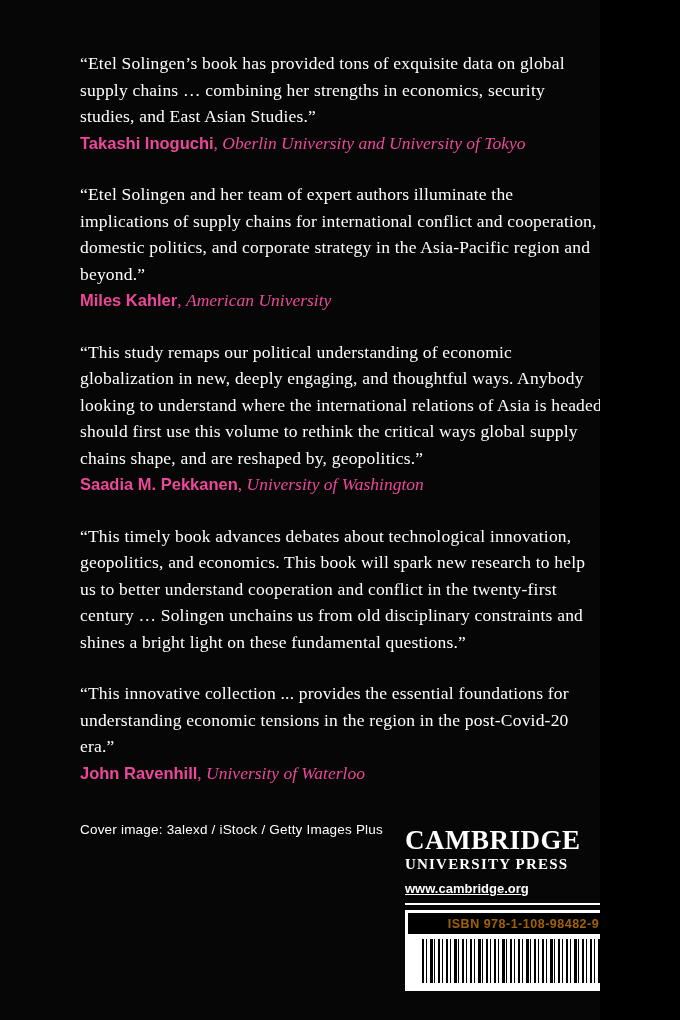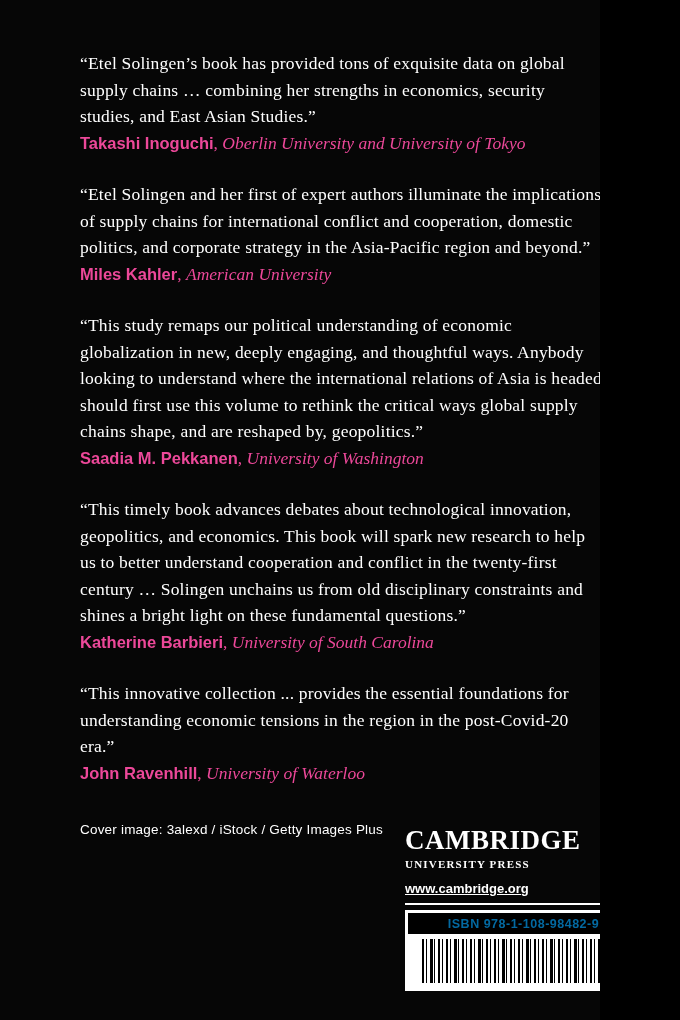--- a/index.html
+++ b/index.html
@@ -65,21 +65,21 @@
     font-family: "Liberation Serif", serif;
     font-weight: 700;
     font-size: 27px;
     letter-spacing: 0.5px;
     line-height: 28px;
     color: #ffffff;
   }
   .publisher-sub {
     font-family: "Liberation Serif", serif;
     font-weight: 700;
-    font-size: 11px;
+    font-size: 15px;
     letter-spacing: 1.2px;
     line-height: 19px;
     margin-top: 1px;
     color: #ffffff;
   }
   .publisher-url {
     font-family: "Liberation Sans", sans-serif;
     font-weight: 700;
     font-size: 13px;
     margin-top: 7px;
@@ -91,21 +91,21 @@
     border-top: 2.5px solid #ffffff;
     margin: 7px 0 0 0;
   }
   .barcode-box {
     margin-top: 5px;
     background: #ffffff;
     padding: 3px;
   }
   .isbn-band {
     background: #000000;
-    color: #0369a1;
+    color: #a16207;
     text-align: center;
     font-family: "Liberation Sans", sans-serif;
     font-weight: 700;
     font-size: 12.5px;
     letter-spacing: 0.5px;
     padding: 4px 0 3px 0;
   }
   .bars {
     height: 44px;
     margin: 5px 10px 0 14px;
@@ -145,32 +145,31 @@
 <div class="cover">
 
   <div class="quotes">
 
     <div class="quote-block">
       <p class="quote-text">“Etel Solingen’s book has provided tons of exquisite data on global supply chains … combining her strengths in economics, security studies, and East Asian Studies.”</p>
       <p class="attribution"><span class="author">Takashi Inoguchi</span><span class="sep">, </span><span class="affiliation">Oberlin University and University of Tokyo</span></p>
     </div>
 
     <div class="quote-block">
-      <p class="quote-text">“Etel Solingen and her first of expert authors illuminate the implications of supply chains for international conflict and cooperation, domestic politics, and corporate strategy in the Asia-Pacific region and beyond.”</p>
+      <p class="quote-text">“Etel Solingen and her team of expert authors illuminate the implications of supply chains for international conflict and cooperation, domestic politics, and corporate strategy in the Asia-Pacific region and beyond.”</p>
       <p class="attribution"><span class="author">Miles Kahler</span><span class="sep">, </span><span class="affiliation">American University</span></p>
     </div>
 
     <div class="quote-block">
       <p class="quote-text">“This study remaps our political understanding of economic globalization in new, deeply engaging, and thoughtful ways. Anybody looking to understand where the international relations of Asia is headed should first use this volume to rethink the critical ways global supply chains shape, and are reshaped by, geopolitics.”</p>
       <p class="attribution"><span class="author">Saadia M. Pekkanen</span><span class="sep">, </span><span class="affiliation">University of Washington</span></p>
     </div>
 
     <div class="quote-block">
       <p class="quote-text">“This timely book advances debates about technological innovation, geopolitics, and economics. This book will spark new research to help us to better understand cooperation and conflict in the twenty-first century … Solingen unchains us from old disciplinary constraints and shines a bright light on these fundamental questions.”</p>
-      <p class="attribution"><span class="author">Katherine Barbieri</span><span class="sep">, </span><span class="affiliation">University of South Carolina</span></p>
     </div>
 
     <div class="quote-block">
       <p class="quote-text">“This innovative collection ... provides the essential foundations for understanding economic tensions in the region in the post-Covid-20 era.”</p>
       <p class="attribution"><span class="author">John Ravenhill</span><span class="sep">, </span><span class="affiliation">University of Waterloo</span></p>
     </div>
 
   </div>
 
   <div class="cover-credit">Cover image: 3alexd / iStock / Getty Images Plus</div>

